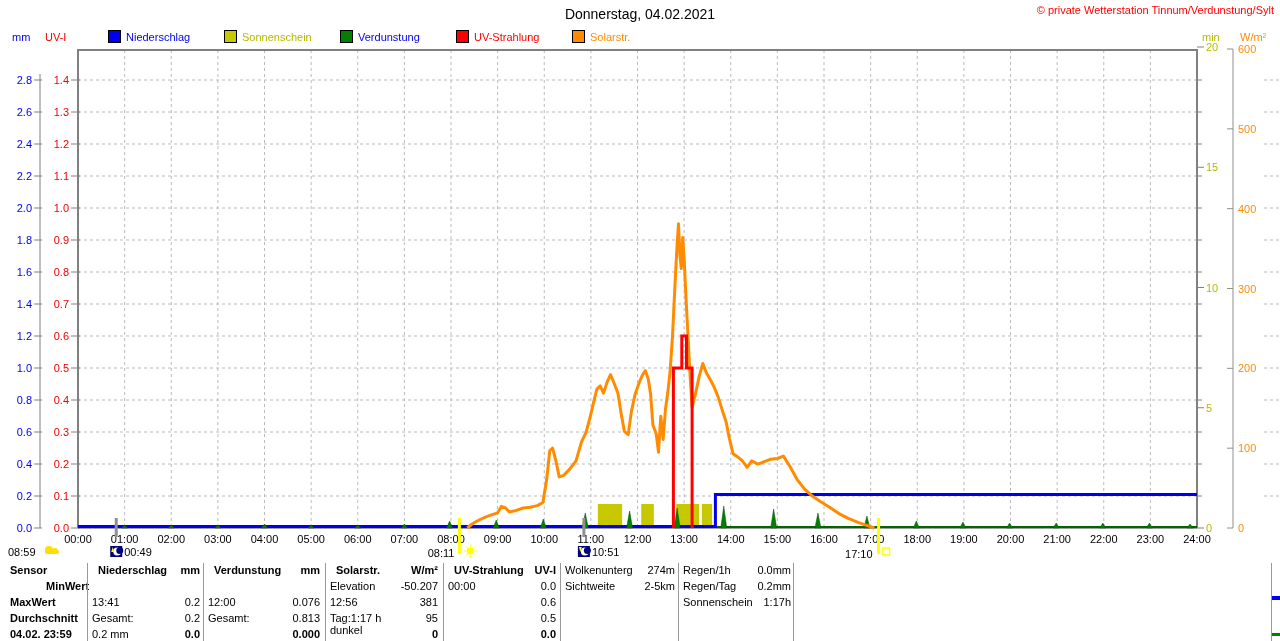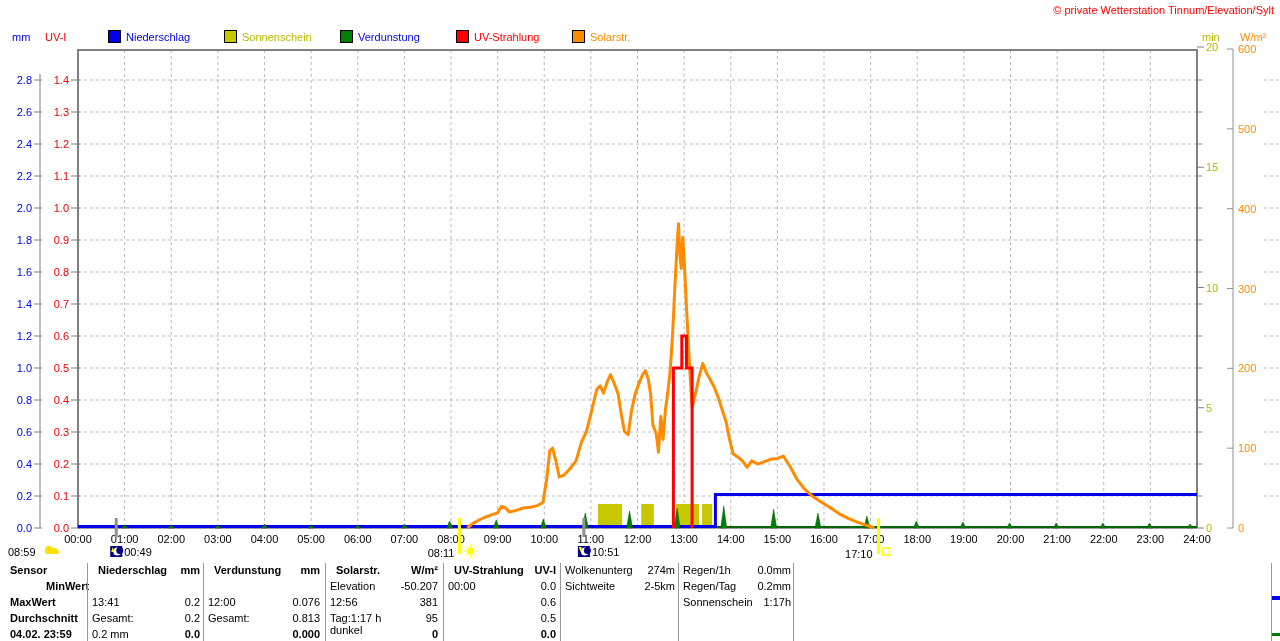--- a/index.html
+++ b/index.html
@@ -19,21 +19,22 @@
   #stats{position:absolute;top:562px;left:0;width:1280px;height:79px;font-size:11px;}
   .cell{position:absolute;white-space:nowrap;line-height:13px;}
   .bold{font-weight:bold;margin-left:6px;}
   .vline{position:absolute;top:1px;height:78px;width:1px;background:#999;}
   .mark{position:absolute;}
 </style>
 </head>
 <body>
 
 <div class="screen">
-  <div class="copyright">© private Wetterstation Tinnum/Elevation/Sylt</div>
+  <div class="title">Donnerstag, 04.02.2021</div>
+  <div class="copyright">© private Wetterstation Tinnum/Verdunstung/Sylt</div>
 
   <div class="unit unit-mm">mm</div>
   <div class="unit unit-uvi">UV-I</div>
   <div id="legend">
       <div class="leg-item">
         <span class="leg-box" style="background: rgb(0, 0, 238);"></span>
         <span style="color: rgb(0, 0, 238);">Niederschlag</span>
       </div>
       <div class="leg-item">
         <span class="leg-box" style="background: rgb(200, 200, 0);"></span>

